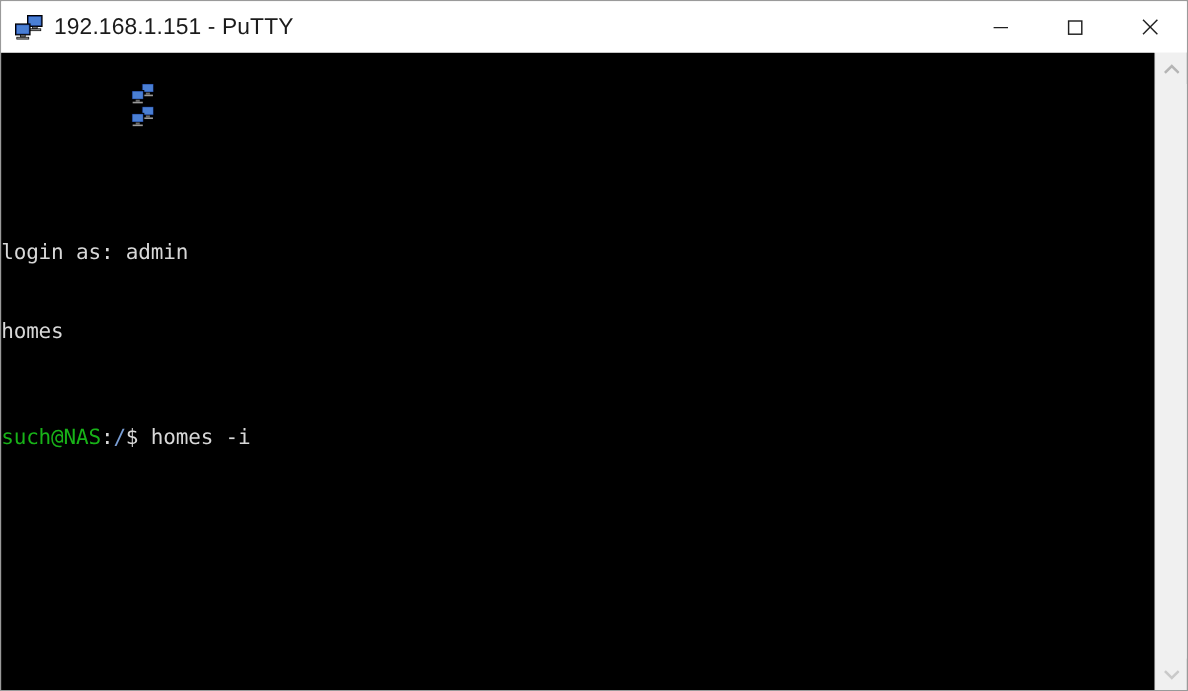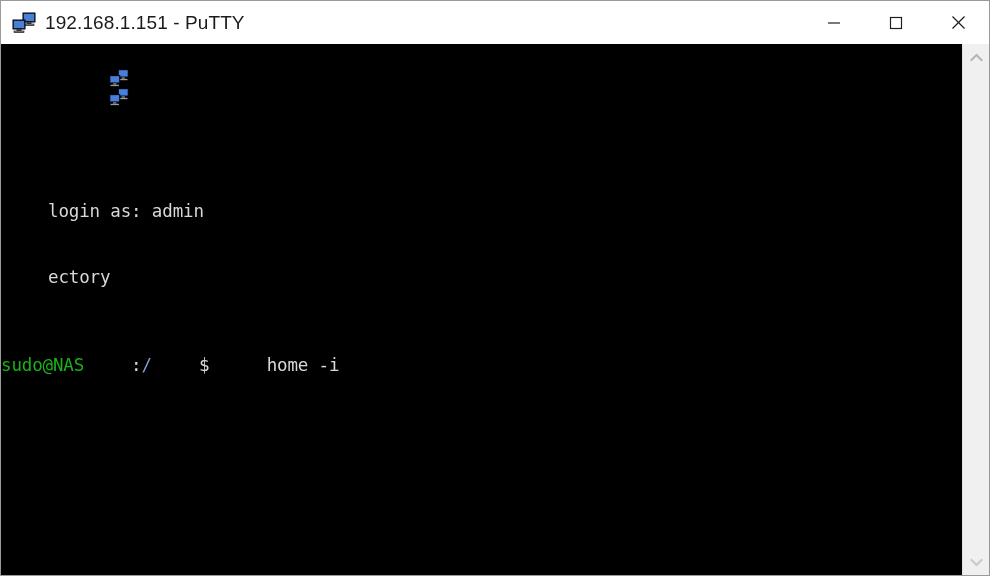--- a/index.html
+++ b/index.html
@@ -96,21 +96,21 @@
     color: #d4d4d4;
     white-space: pre;
   }
   .line {
     height: 22px;
     white-space: pre;
     overflow: hidden;
   }
   .line.blank { color: transparent; }
 
-  .c-white  { color: #d8d8d8; margin-left: 47px; }
+  .c-white  { color: #d8d8d8; }
   .c-green  { color: #18b218; }
   .c-blue   { color: #7a9fd6; }
 
   
   .term-overlay-icon {
     position: absolute;
     width: 22px;
     height: 22px;
     left: 3px;
   }
@@ -226,23 +226,23 @@
             <path d="M12 14 L8 16" stroke="#e8b000" stroke-width="2" fill="none"></path>
             <circle cx="8.5" cy="16" r="1.6" fill="#f0c020"></circle>
             <rect x="2" y="10" width="12" height="9" fill="#1c3f94" stroke="#000" stroke-width="1"></rect>
             <rect x="3" y="11" width="10" height="7" fill="#4a7fd4"></rect>
             <rect x="6" y="19" width="4" height="2" fill="#6b6b6b"></rect>
             <rect x="3" y="21" width="10" height="1.6" fill="#9a9a9a"></rect>
           </svg>
         </div>
 
         <div class="line c-white">login as: admin</div>
-        <div class="line c-white">ectory</div>
-
-        <div class="line"><span class="c-green">sudo@NAS</span><span class="c-white">:</span><span class="c-blue">/</span><span class="c-white">$</span><span class="c-white"> home -i</span></div>
+        <div class="line c-white">homes</div>
+
+        <div class="line"><span class="c-green">such@NAS</span><span class="c-white">:</span><span class="c-blue">/</span><span class="c-white">$</span><span class="c-white"> homes -i</span></div>
 
         <div class="line blank"></div>
         
         
         
         
         
         
         
 

